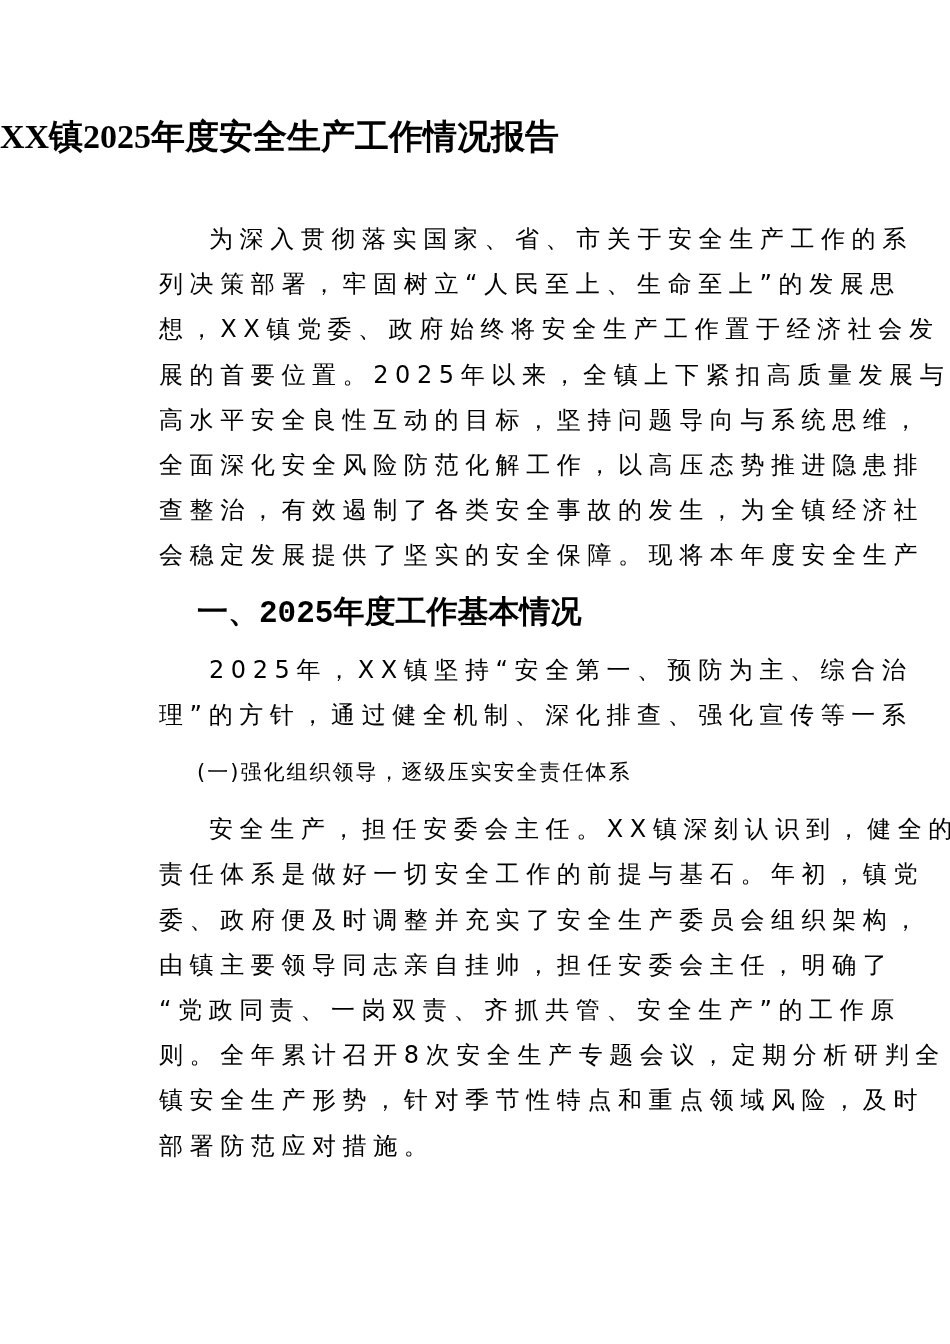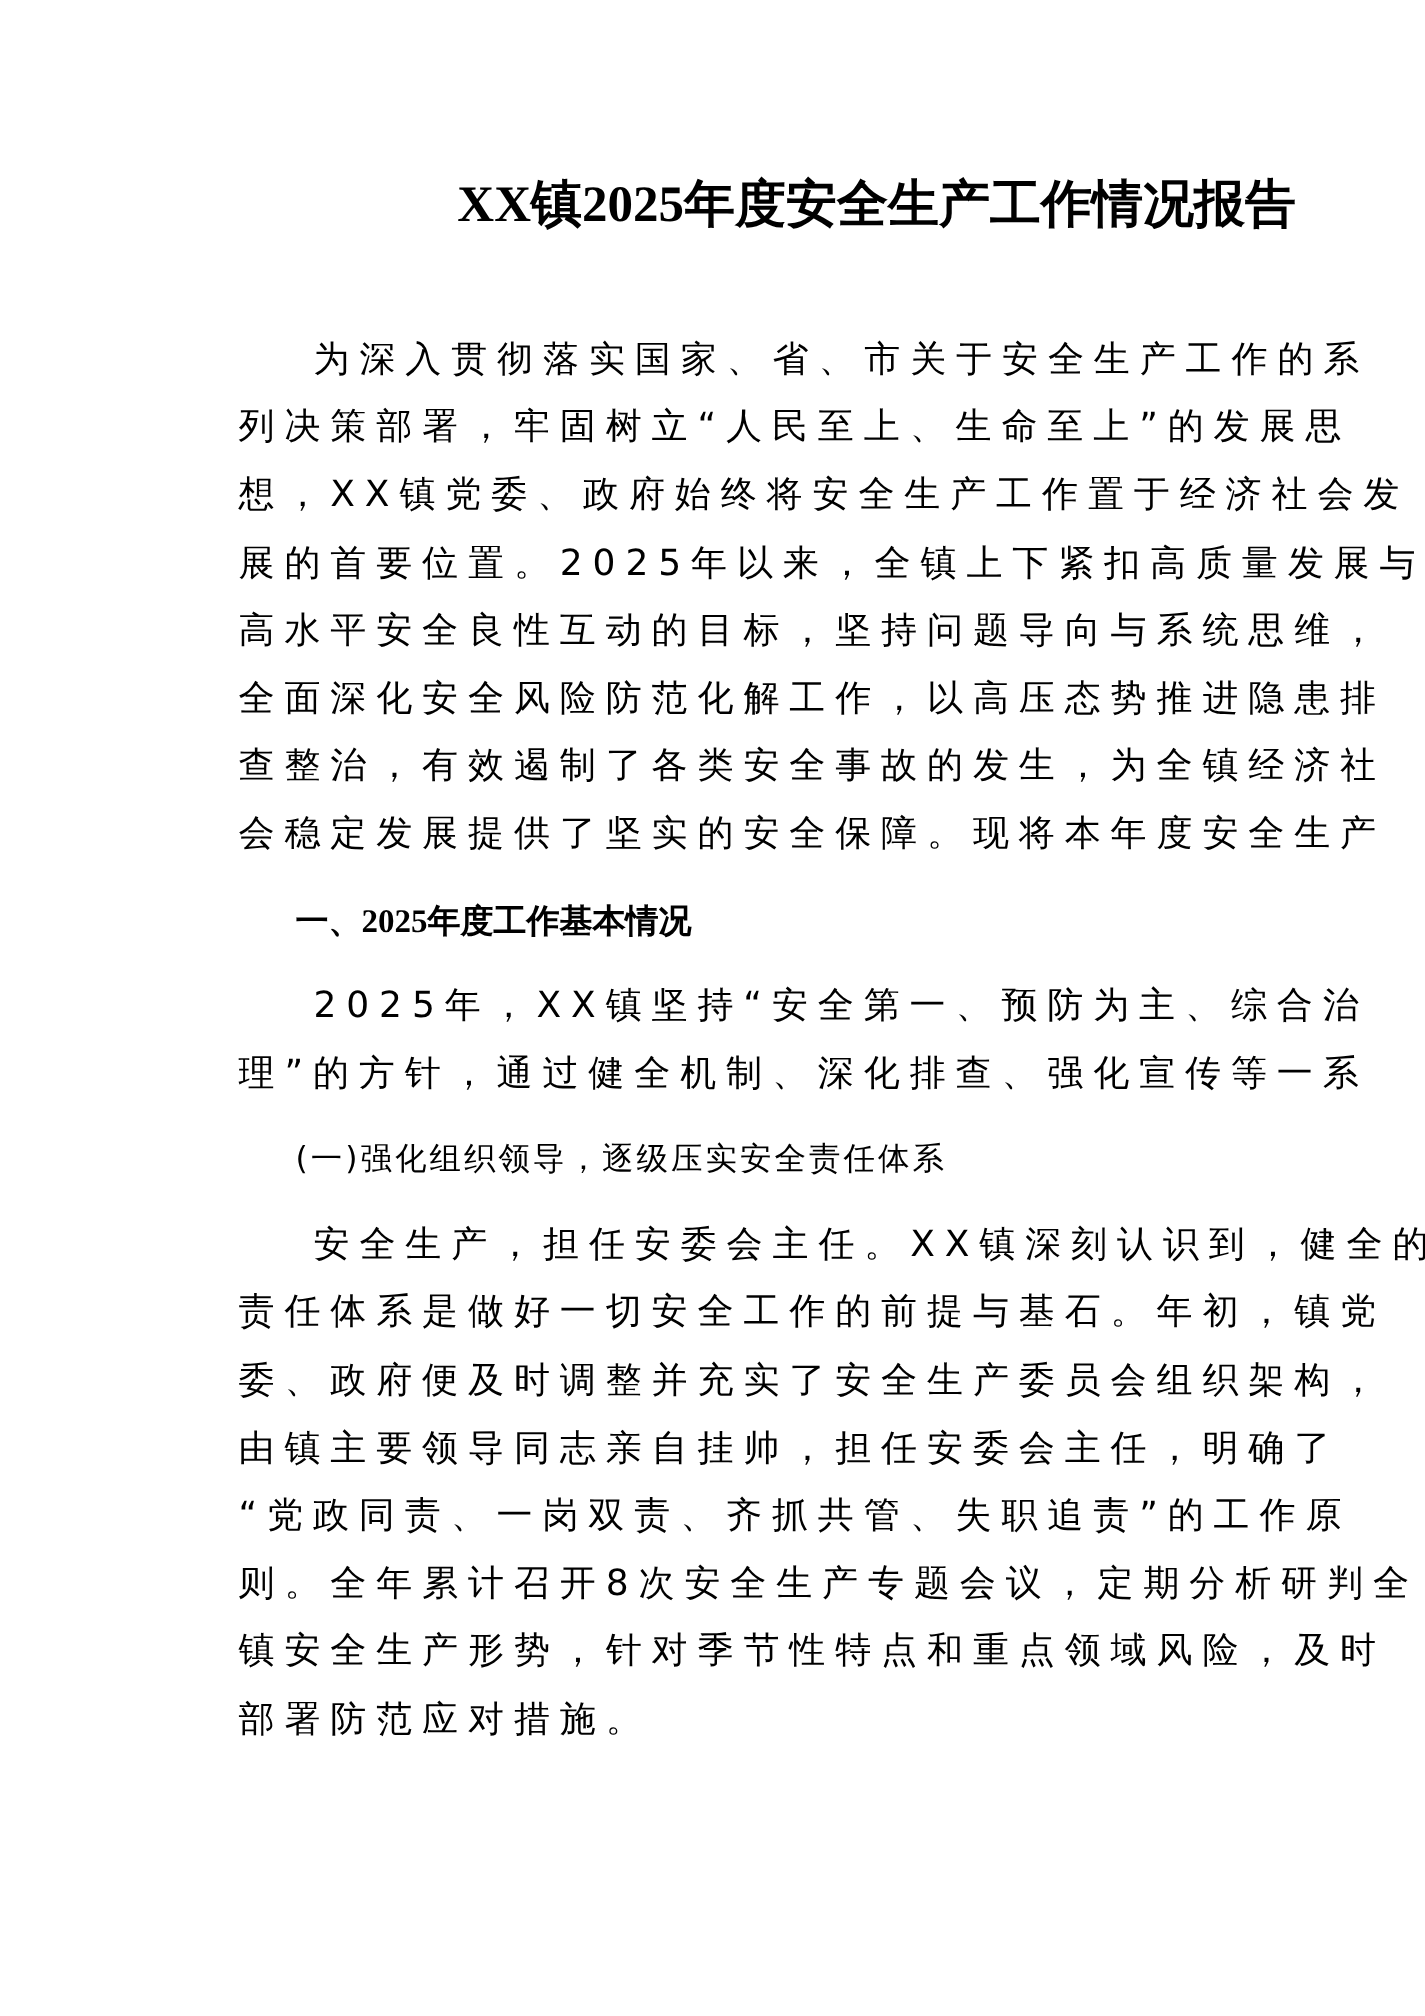--- a/index.html
+++ b/index.html
@@ -21,21 +21,21 @@
       top: 0;
       width: 950px;
       height: 1344px;
       background: #ffffff;
     }
     .title {
       position: absolute;
       left: 0;
       top: 112px;
       width: 864px;
-      text-align: right;
+      text-align: left;
       font-family: "Liberation Serif", "DejaVu Serif", serif;
       font-weight: bold;
       font-size: 34px;
       line-height: 50px;
       letter-spacing: 0px;
       margin: 0;
     }
     .body-text {
       position: absolute;
       left: 147px;
@@ -60,23 +60,23 @@
     .line.indent {
       padding-left: 50px;
       width: 606px;
     }
     .heading1 {
       display: block;
       white-space: nowrap;
       height: 45.2px;
       padding-left: 50px;
       font-weight: bold;
-      font-family: Liberation Serif, serif;
+      font-family: Liberation Mono, monospace;
       letter-spacing: 0px;
-      font-size: 22px;
+      font-size: 31px;
     }
     .heading2 {
       display: block;
       white-space: nowrap;
       height: 45.2px;
       padding-left: 50px;
       letter-spacing: 2px;
       font-size: 21px;
     }
     .para { display: block; margin: 12px; }
@@ -106,19 +106,19 @@
       <span class="line">理”的方针，通过健全机制、深化排查、强化宣传等一系</span>
     </div>
 
     <span class="heading2">(一)强化组织领导，逐级压实安全责任体系</span>
 
     <div class="para">
       <span class="line indent">安全生产，担任安委会主任。XX镇深刻认识到，健全的</span>
       <span class="line">责任体系是做好一切安全工作的前提与基石。年初，镇党</span>
       <span class="line">委、政府便及时调整并充实了安全生产委员会组织架构，</span>
       <span class="line">由镇主要领导同志亲自挂帅，担任安委会主任，明确了</span>
-      <span class="line">“党政同责、一岗双责、齐抓共管、失职追责”的工作原</span>
+      <span class="line">“党政同责、一岗双责、齐抓共管、安全生产”的工作原</span>
       <span class="line">则。全年累计召开8次安全生产专题会议，定期分析研判全</span>
       <span class="line">镇安全生产形势，针对季节性特点和重点领域风险，及时</span>
       <span class="line last">部署防范应对措施。</span>
     </div>
   </div>
 </div>
 
 </body></html>

